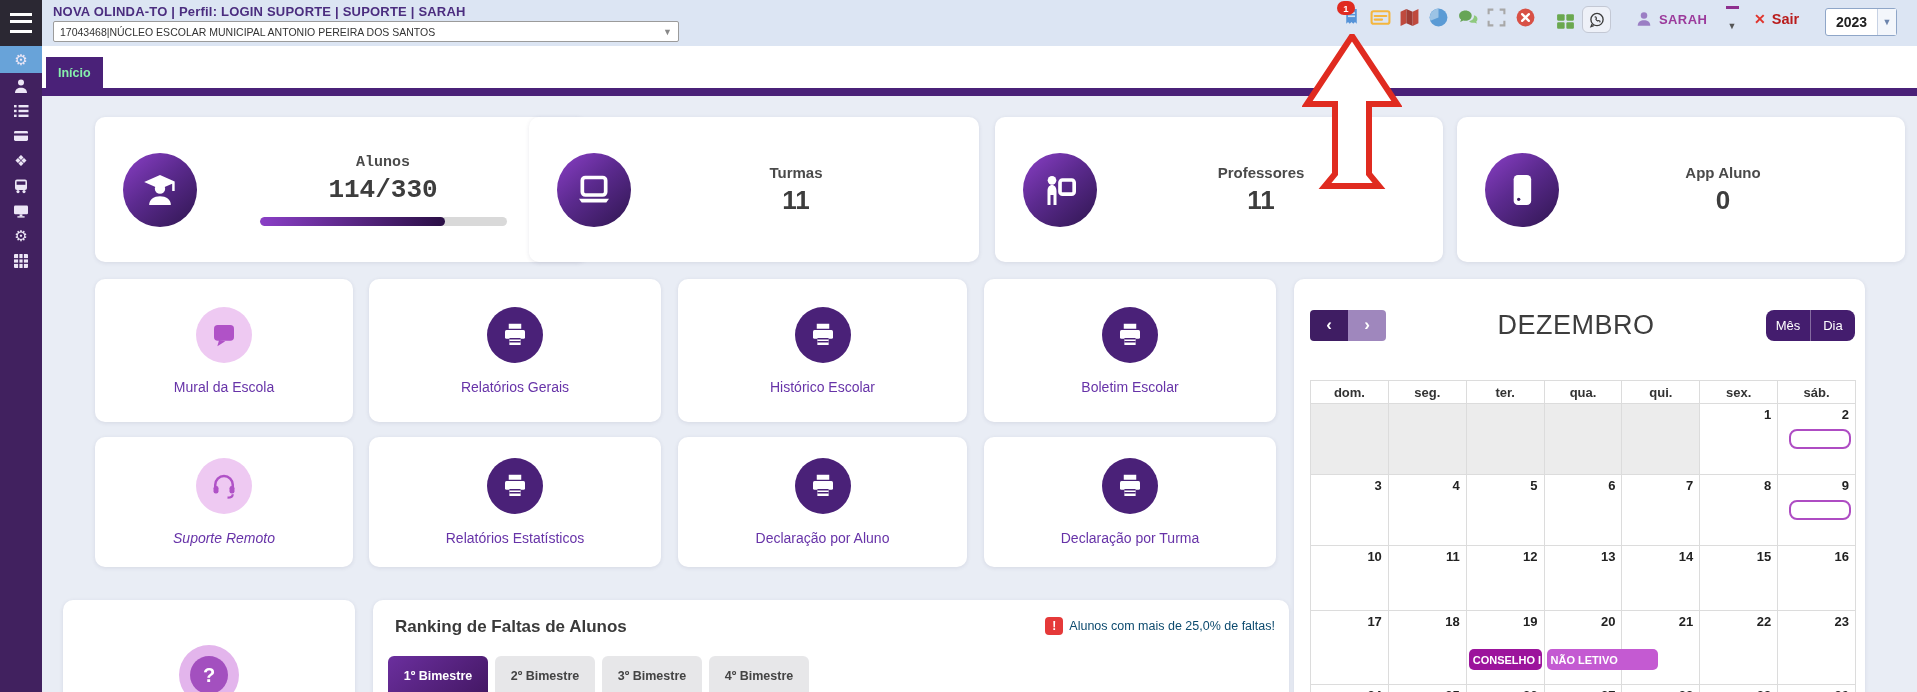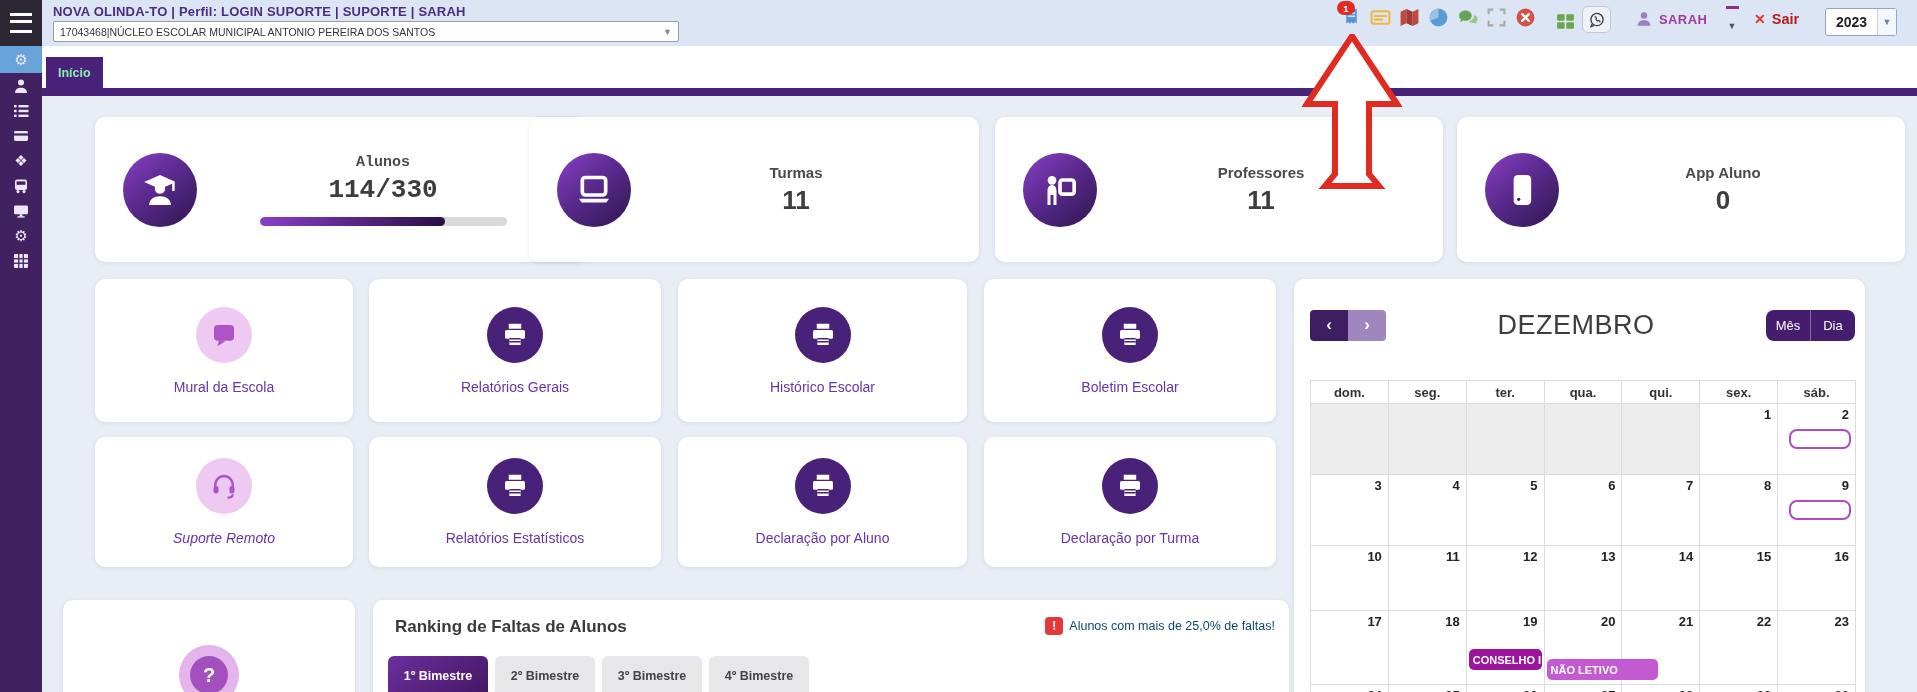--- a/index.html
+++ b/index.html
@@ -522,21 +522,21 @@
           </div>
           <div class="cal-cell" style="height: 73px;">
             <span class="dnum">18</span>
           </div>
           <div class="cal-cell" style="height: 73px;">
             <span class="dnum">19</span>
             <div class="ev ev-dark" style="width: 96%; background: rgb(156, 20, 156);">CONSELHO I</div>
           </div>
           <div class="cal-cell" style="height: 73px;">
             <span class="dnum">20</span>
-            <div class="ev ev-light" style="width: 145%; background: rgb(196, 90, 210); margin-top: 10px;">NÃO LETIVO</div>
+            <div class="ev ev-light" style="width: 145%; background: rgb(196, 90, 210);">NÃO LETIVO</div>
           </div>
           <div class="cal-cell" style="height: 73px;">
             <span class="dnum">21</span>
           </div>
           <div class="cal-cell" style="height: 73px;">
             <span class="dnum">22</span>
           </div>
           <div class="cal-cell" style="height: 73px;">
             <span class="dnum">23</span>
           </div>

